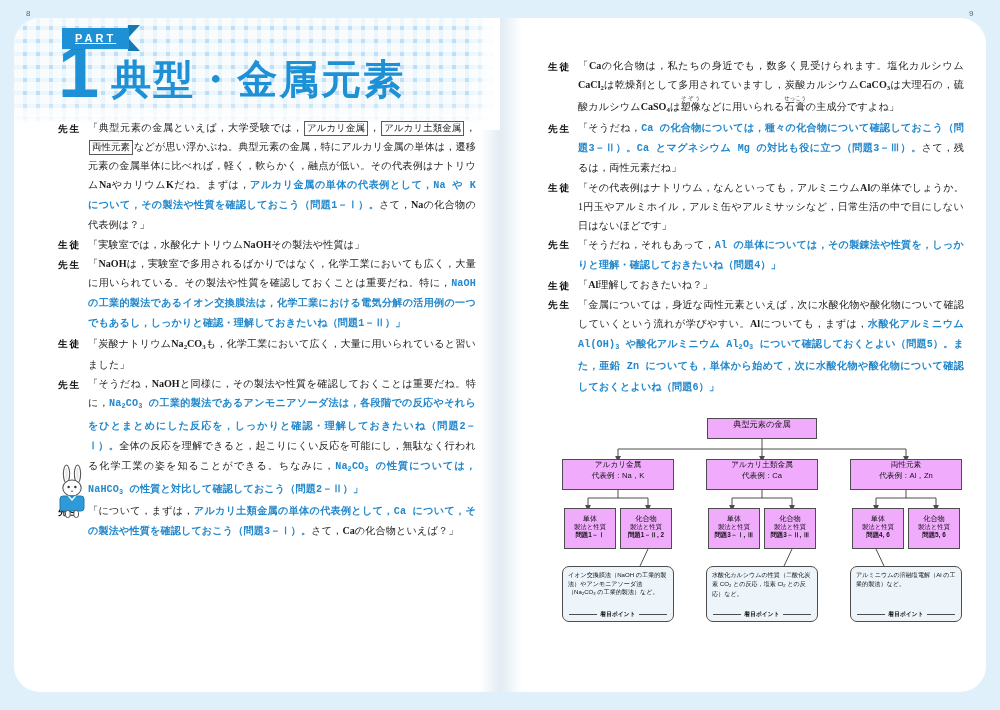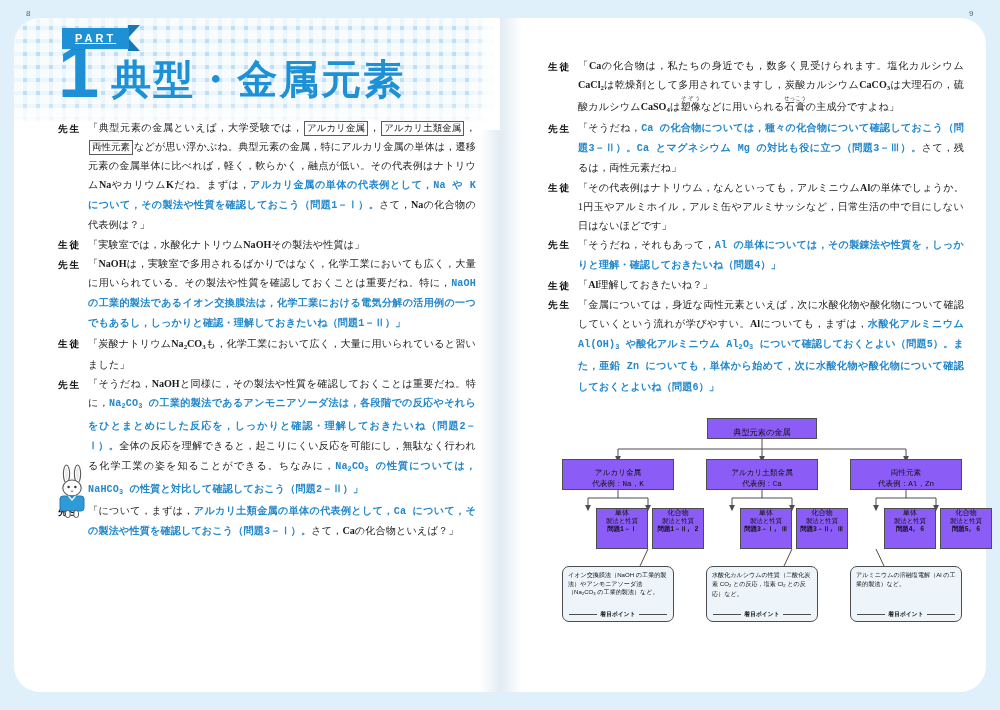--- a/index.html
+++ b/index.html
@@ -129,28 +129,28 @@
   sub { font-size:.68em; vertical-align:-.22em; }
   ruby { ruby-position:over; }
   rt { font-size:5.4px; color:#333; letter-spacing:0; }
 
   
   #mascot { position:absolute; left:52px; top:464px; width:40px; height:56px; }
 
   
   #chart { position:absolute; left:560px; top:418px; width:404px; height:224px; }
   .node {
-    position:absolute; border:1px solid #4d4d4d; background:#8b5cf6;
-    display:flex; flex-direction:column; align-items:center; justify-content:flex-end;
+    position:absolute; border:1px solid #4d4d4d; background:#f0abfc;
+    display:flex; flex-direction:column; align-items:center; justify-content:flex-start;
     text-align:center; color:#111;
-    font-family:Liberation Mono, monospace;
+    font-family:Liberation Sans, sans-serif;
   }
   .n-root { font-size:8.2px; }
   .n-cat  { font-size:7.6px; line-height:10.5px; }
-  .n-leaf { font-size:6.4px; line-height:8.2px; padding:14px 0;margin-left:32px; }
+  .n-leaf { font-size:6.4px; line-height:8.2px; padding:6px 0; }
   .n-leaf .l1 { font-size:7.2px; }
   .n-leaf .l3 { font-weight:bold; font-size:6.4px; }
 
   .callout {
     position:absolute; border:1px solid #4d4d4d; border-radius:7px;
     background:#edf5fb; color:#111;
     font-family:"Liberation Sans","DejaVu Sans",sans-serif;
     font-size:6.1px; line-height:8.6px;
     padding:4px 5px 9px 5px; text-align:left;
   }

